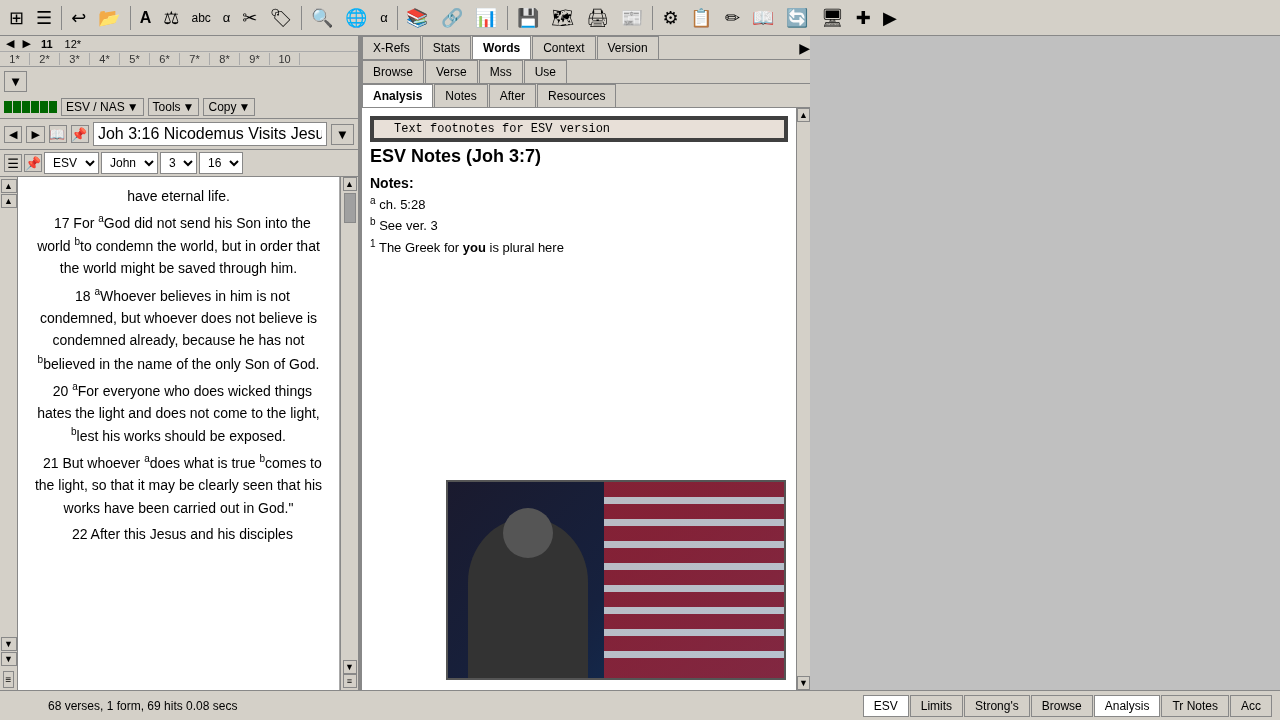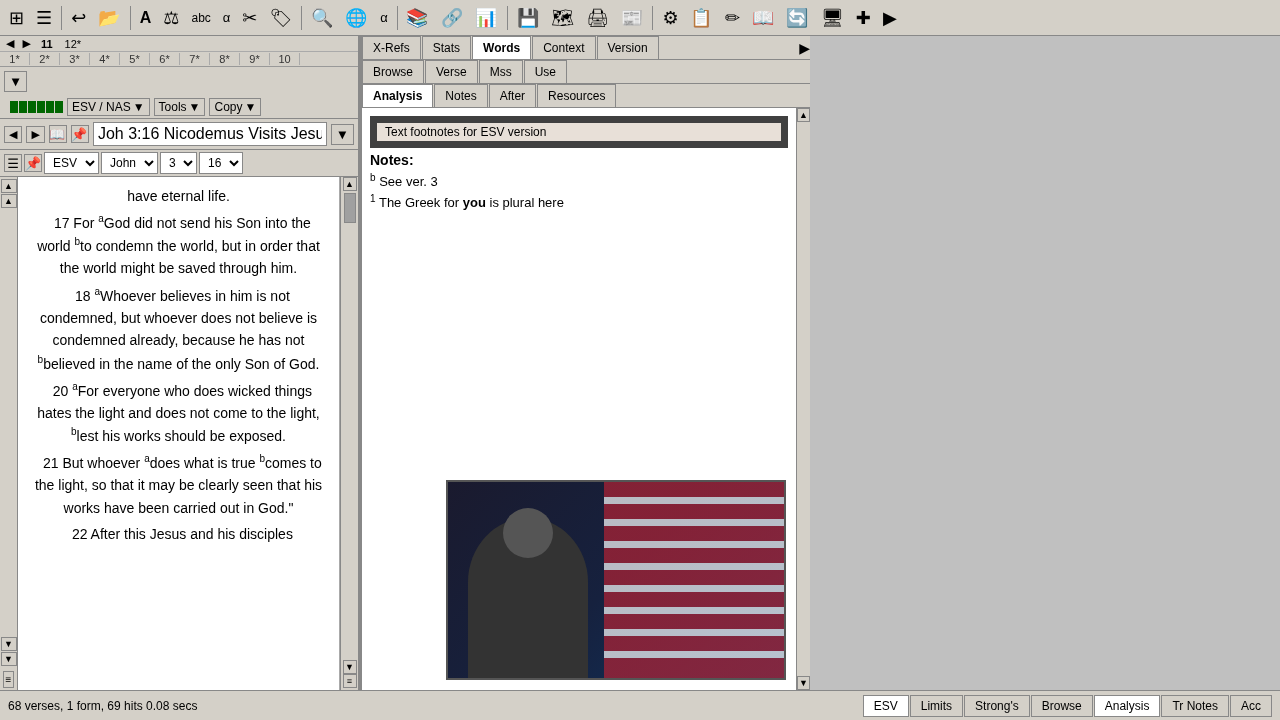--- a/index.html
+++ b/index.html
@@ -69,21 +69,21 @@
     }
     .search-arrow {
       border: 1px solid #888;
       background: #d4d0c8;
       padding: 2px 4px;
       cursor: pointer;
     }
     .sidebar-controls {
       display: flex;
       align-items: center;
-      padding: 2px 10px;
+      padding: 2px 4px;
       gap: 4px;
       border-bottom: 1px solid #888;
     }
     .progress-bar-container {
       display: flex; gap: 1px; align-items: center;
     }
     .progress-block {
       width: 8px; height: 12px; background: #006600;
     }
     .dropdown-btn {
@@ -302,20 +302,21 @@
       background: #d4d0c8;
       border-top: 1px solid #888;
       display: flex;
       align-items: center;
       padding: 0 8px;
       font-size: 12px;
       gap: 0;
     }
     .status-text {
       flex: 1;
+      margin-left: 40px;
     }
     .bottom-tabs {
       display: flex;
       gap: 1px;
     }
     .bottom-tab {
       padding: 3px 10px;
       border: 1px solid #888;
       background: #d4d0c8;
       cursor: pointer;
@@ -365,26 +366,27 @@
       display: flex;
       align-items: center;
       background: #d4d0c8;
       padding: 1px 2px;
       font-size: 11px;
       border-bottom: 1px solid #aaa;
     }
 
     .esv-version-bar {
       background: #e8e0d8;
-      border: 7px solid #404040;
-      padding: 2px 8px;
+      border: 4px solid #404040;
+      padding: 2px 20px;
       font-size: 12px;
       display: flex;
       align-items: center;
       margin-bottom: 4px;
+      font-family: Liberation Mono, monospace;
     }
   </style>
 </head>
 <body>
 
 <div class="top-toolbar">
   <button class="toolbar-btn">⊞</button>
   <button class="toolbar-btn">☰</button>
   <div class="toolbar-sep"></div>
   <button class="toolbar-btn">↩</button>
@@ -561,23 +563,27 @@
       <button class="tab-btn">Resources</button>
     </div>
 
     <div class="right-content-wrapper">
       <div class="right-content">
 
         <div class="esv-version-bar">
           <span>Text footnotes for ESV version</span>
         </div>
 
+        <div class="esv-notes-title">ESV Notes (Joh 3:7)</div>
 
         <div class="notes-label">Notes:</div>
 
+        <div class="note-item">
+          <sup>a</sup> ch. 5:28
+        </div>
         <div class="note-item">
           <sup>b</sup> See ver. 3
         </div>
         <div class="note-item">
           <sup>1</sup> The Greek for <strong>you</strong> is plural here
         </div>
 
         <div class="webcam-overlay">
           <div class="webcam-overlay-inner">
             <div class="flag-overlay"></div>

